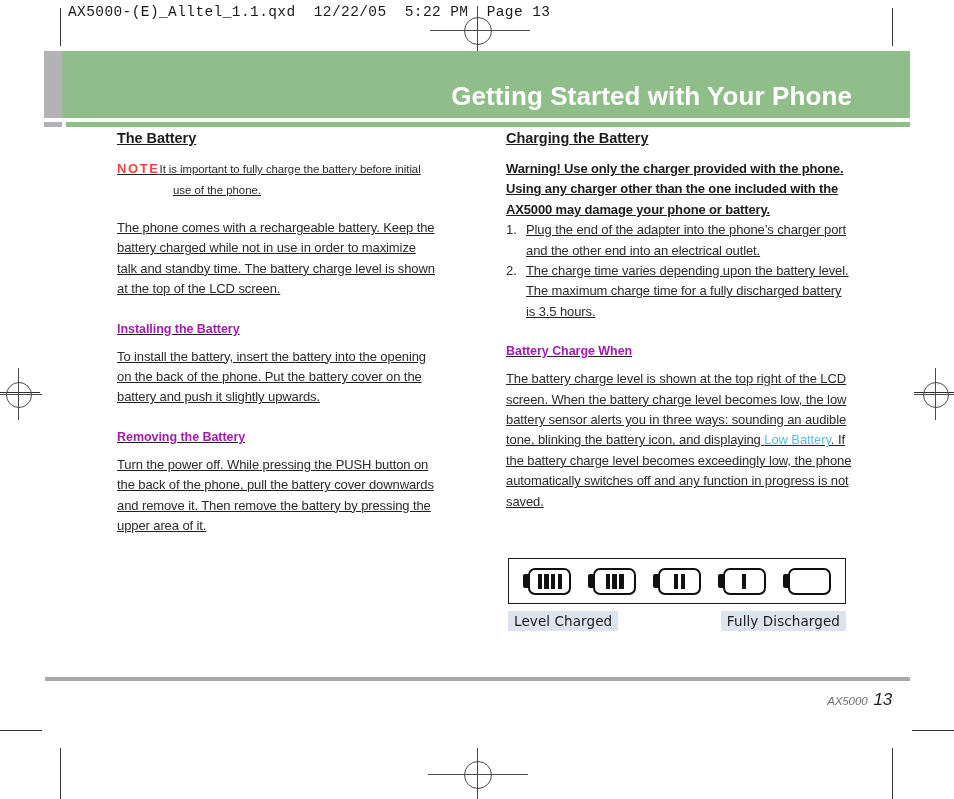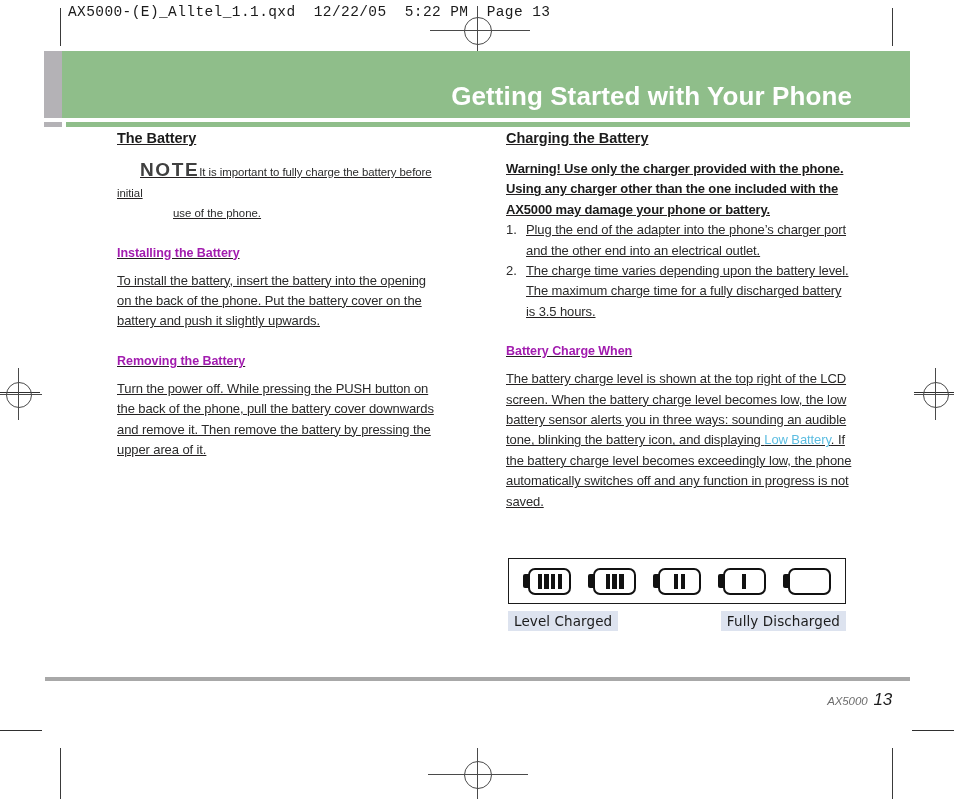--- a/index.html
+++ b/index.html
@@ -143,25 +143,24 @@
   }
 
   
   .note-block {
     margin: 0 0 18px 0;
     position: relative;
     padding-left: 0;
   }
   .note-line { display: block; }
   .note-tag {
-    font-size: 19px;
+    font-size: 13px;
     font-weight: bold;
-    color: #404040;
+    color: #ef4444;
     letter-spacing: 1.6px;
-    margin-left: 23px;
   }
   .note-text {
     font-size: 11.4px;
     line-height: 20.5px;
     color: #2b2b2b;
     letter-spacing: -0.05px;
   }
   .note-indent {
     display: block;
     padding-left: 56px;
@@ -344,20 +343,21 @@
 
   <h2 class="section">The Battery</h2>
 
   <div class="note-block">
     <span class="note-line">
       <span class="note-tag">NOTE</span><span class="note-text">It is important to fully charge the battery before initial</span>
     </span>
     <span class="note-indent">use of the phone.</span>
   </div>
 
+  <p class="body">The phone comes with a rechargeable battery. Keep the battery charged while not in use in order to maximize talk and standby time. The battery charge level is shown at the top of the LCD screen.</p>
 
   <h3 class="sub">Installing the Battery</h3>
   <p class="body">To install the battery, insert the battery into the opening on the back of the phone. Put the battery cover on the battery and push it slightly upwards.</p>
 
   <h3 class="sub">Removing the Battery</h3>
   <p class="body">Turn the power off. While pressing the PUSH button on the back of the phone, pull the battery cover downwards and remove it. Then remove the battery by pressing the upper area of it.</p>
 
 </div>
 
 <div class="col col-right">

